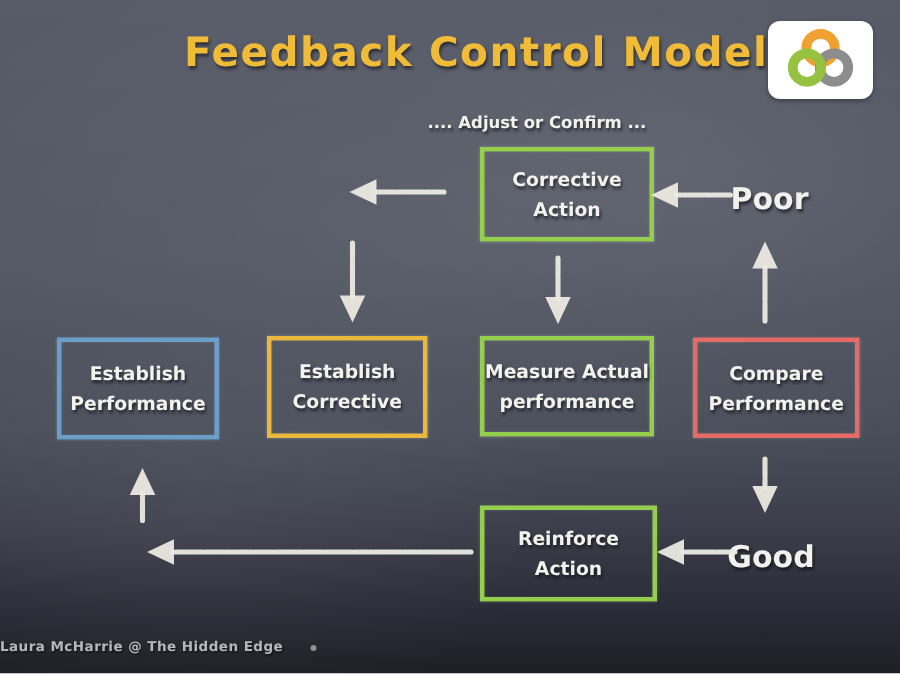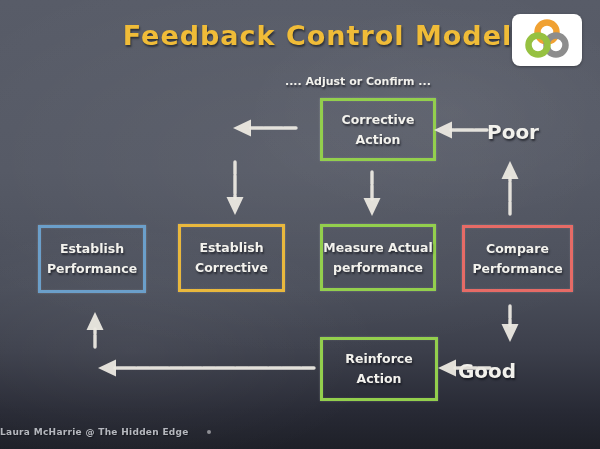--- a/index.html
+++ b/index.html
@@ -102,21 +102,21 @@
     <span>Measure Actual</span>
     <span>performance</span>
   </div>
 
   <div class="box" style="left: 320px; top: 337px; width: 112px; height: 58px; border-color: rgb(147, 207, 77);">
     <span>Reinforce</span>
     <span>Action</span>
   </div>
 
   <div class="flow-label chalk-text" style="left:481px;top:120px">Poor</div>
-  <div class="flow-label chalk-text" style="left:455px;top:359px">Good</div>
+  <div class="flow-label chalk-text" style="left:482px;top:359px">Good</div>
 
   <svg id="arrows" width="600" height="449" viewBox="0 0 600 449">
     <g>
       <line x1="296" y1="128" x2="250" y2="128"></line>
       <polygon points="233,128 251,119.5 251,136.5"></polygon>
     </g>
     <g>
       <line x1="235" y1="162" x2="235" y2="198"></line>
       <polygon points="235,215 226.5,197 243.5,197"></polygon>
     </g>

